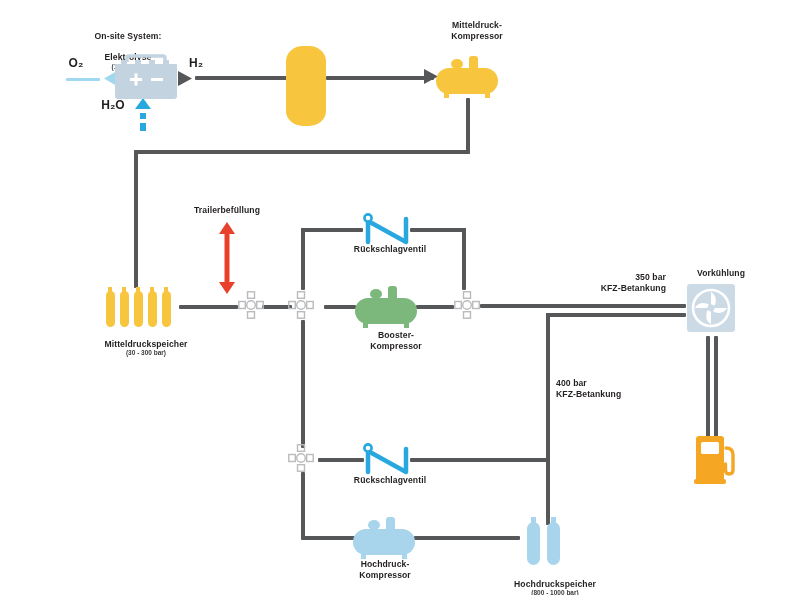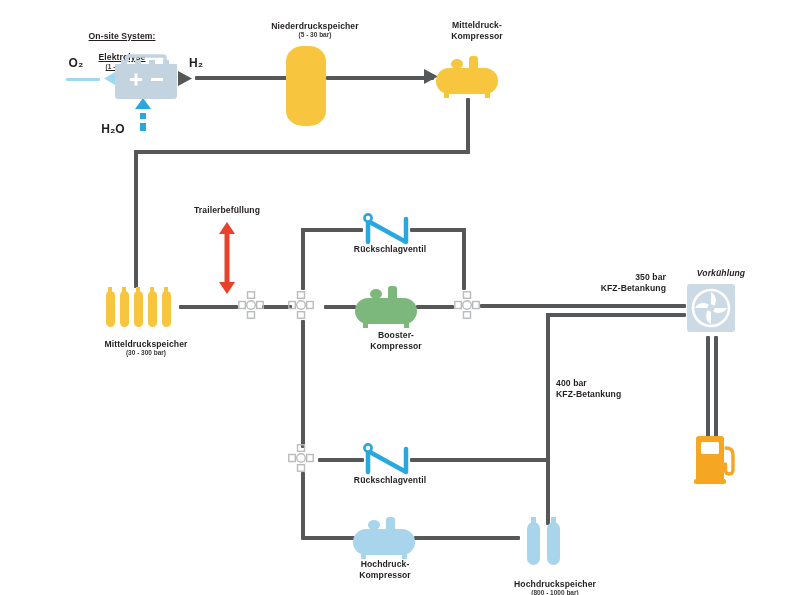--- a/index.html
+++ b/index.html
@@ -21,36 +21,32 @@
   .o2pipe{position:absolute;background:#9fd8ef;height:3px;border-radius:1px;}
 
   svg{display:block;overflow:visible;}
   .node{position:absolute;}
 </style>
 </head>
 <body>
 
 <div id="stage">
 
-  <div class="lbl n" style="left:76px;top:20px;width:92px;text-decoration:underline;">
+  <div class="lbl n" style="left:82px;top:20px;width:92px;">
     <span>On-site System:</span><br>
     <span>Elektrolyse</span>
     <span class="sub">(1 - 30 bar)</span>
   </div>
 
   <div class="lbl big" style="left:62px;top:56px;width:28px;">O₂</div>
 
   <div class="lbl big" style="left:182px;top:56px;width:28px;text-align:center;">H₂</div>
 
-  <div class="lbl big" style="left:96px;top:122px;width:34px;">H₂O</div>
-
-  <div class="lbl n" style="left:240px;top:10px;width:150px;">
-    <span>Niederdruckspeicher</span>
-    <span class="sub">(5 - 30 bar)</span>
-  </div>
+  <div class="lbl big" style="left:96px;top:98px;width:34px;">H₂O</div>
+
 
   <div class="lbl n" style="left:422px;top:20px;width:110px;">Mitteldruck-
 Kompressor</div>
 
   <div class="lbl n" style="left:82px;top:328px;width:128px;text-align:center;">
     <span>Mitteldruckspeicher</span>
     <span class="sub">(30 - 300 bar)</span>
   </div>
 
   <div class="lbl n" style="left:172px;top:205px;width:110px;">Trailerbefüllung</div>
@@ -61,21 +57,21 @@
 
   <div class="lbl n" style="left:341px;top:330px;width:110px;">Booster-
 Kompressor</div>
 
   <div class="lbl n" style="left:556px;top:272px;width:110px;text-align:right;">350 bar
 KFZ-Betankung</div>
 
   <div class="lbl n" style="left:556px;top:378px;width:110px;text-align:left;">400 bar
 KFZ-Betankung</div>
 
-  <div class="lbl n" style="left:668px;top:268px;width:106px;font-style:italic;">Vorkühlung</div>
+  <div class="lbl n" style="left:668px;top:268px;width:106px;">Vorkühlung</div>
 
   <div class="lbl n" style="left:330px;top:559px;width:110px;">Hochdruck-
 Kompressor</div>
 
   <div class="lbl n" style="left:493px;top:568px;width:124px;">
     <span>Hochdruckspeicher</span>
     <span class="sub">(800 - 1000 bar)</span>
   </div>
 
   <div class="o2pipe" style="left:66px;top:78px;width:34px;"></div>

